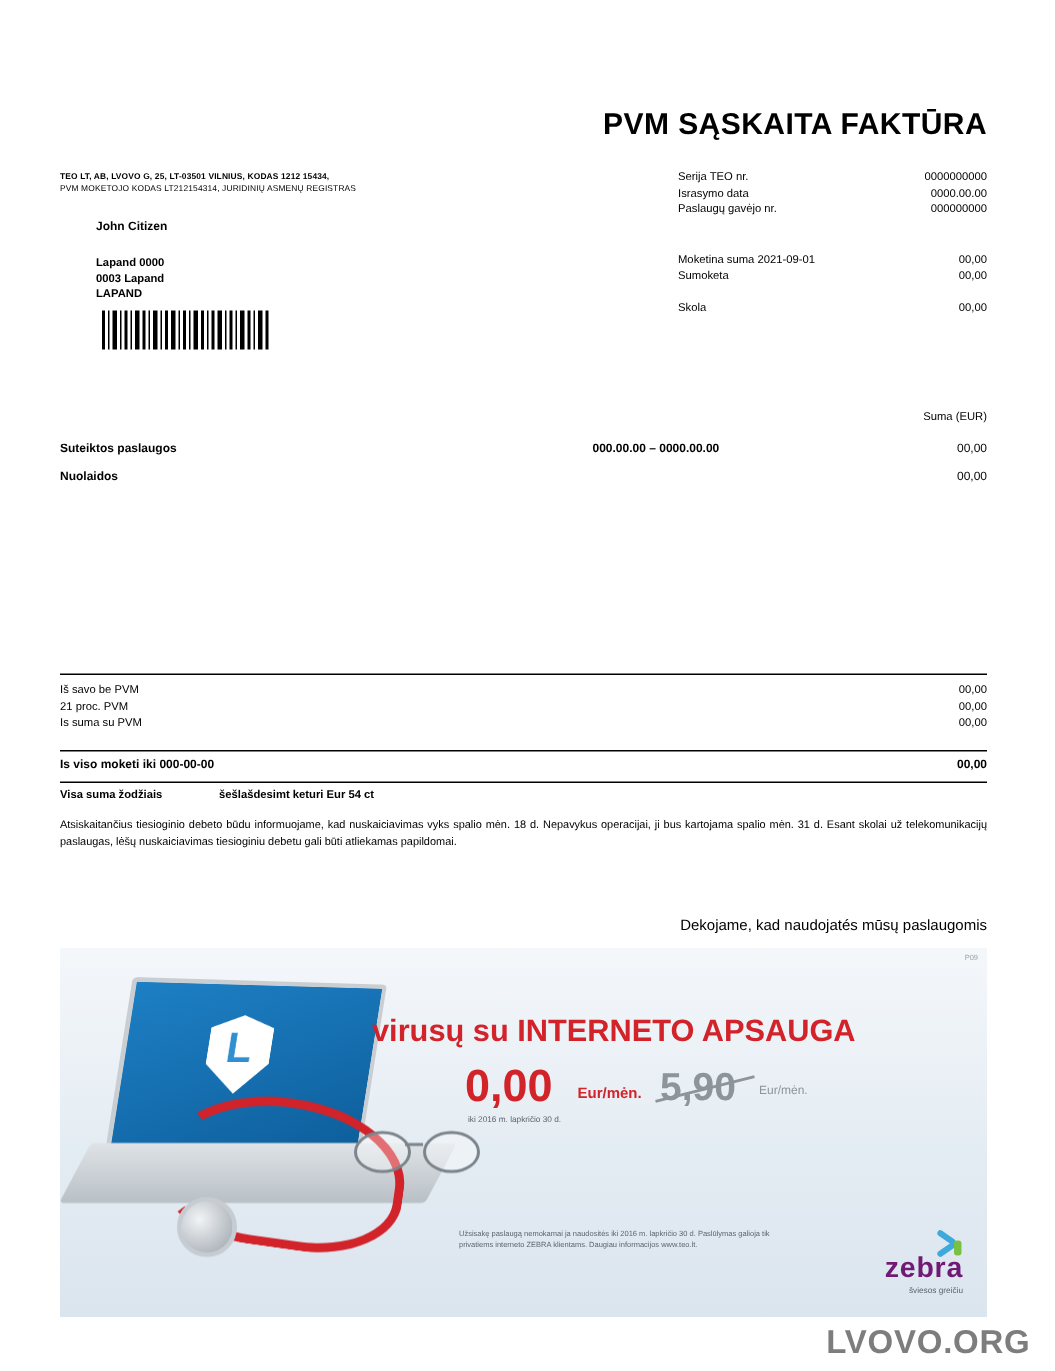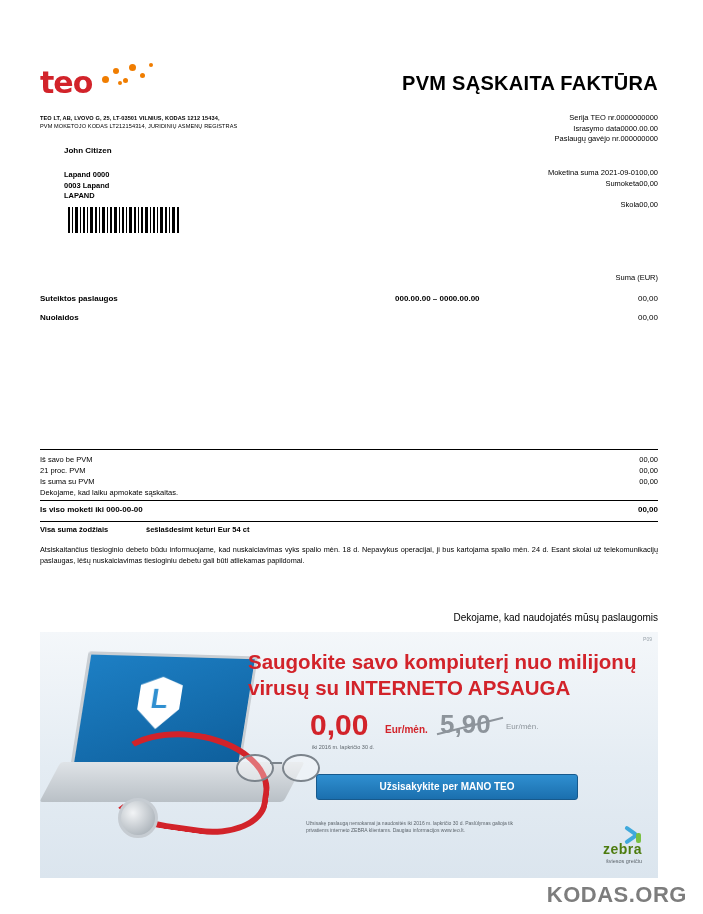--- a/index.html
+++ b/index.html
@@ -86,21 +86,21 @@
   .meta {
     position: absolute;
     left: 452px;
     top: 113px;
     width: 206px;
     font-size: 7.5px;
     line-height: 10.5px;
   }
   .meta-row {
     display: flex;
-    justify-content: flex-end;
+    justify-content: space-between;
   }
   .meta-row .lbl { white-space: nowrap; }
   .meta-row .val { white-space: nowrap; }
 
   .meta2 {
     position: absolute;
     left: 452px;
     top: 168px;
     width: 206px;
     font-size: 7.5px;
@@ -441,23 +441,23 @@
     color: #5d656c;
   }
 
   .ad-zebra {
     position: absolute;
     right: 16px;
     bottom: 14px;
     text-align: right;
   }
   .ad-zebra .z-name {
-    font-size: 14px;
-    font-weight: bold;
-    color: #4d7c0f;
+    font-size: 19px;
+    font-weight: bold;
+    color: #701a75;
     letter-spacing: 0.5px;
   }
   .ad-zebra .z-tag {
     font-size: 5.5px;
     color: #5d656c;
     margin-top: 1px;
   }
   .ad-zebra .z-mark {
     position: absolute;
     right: -2px;
@@ -491,32 +491,20 @@
     font-weight: bold;
     color: #7d7d7d;
     letter-spacing: 0.5px;
   }
 </style>
 </head>
 <body>
 
 <div class="page">
 
-  <div class="logo">
-    <div class="logo-text">teo</div>
-    <div class="logo-dots">
-      <i class="d1"></i>
-        <i class="d2"></i>
-        <i class="d3"></i>
-        <i class="d4"></i>
-        <i class="d5"></i>
-        <i class="d6"></i>
-        <i class="d7"></i>
-    </div>
-  </div>
 
   <div class="company-line">
     <div><span>TEO LT, AB,</span>
       <span>LVOVO G, 25, LT-03501 VILNIUS, KODAS 1212 15434,</span></div>
     <div class="reg">PVM MOKETOJO KODAS LT212154314, JURIDINIŲ ASMENŲ REGISTRAS</div>
   </div>
 
   <div class="doc-title">PVM SĄSKAITA FAKTŪRA</div>
 
   <div class="meta">
@@ -611,40 +599,37 @@
     <span class="amt">00,00</span>
   </div>
   <div class="tot" id="tot2">
     <span>21 proc. PVM</span>
     <span class="amt">00,00</span>
   </div>
   <div class="tot" id="tot3">
     <span>Is suma su PVM</span>
     <span class="amt">00,00</span>
   </div>
-  <div class="tot" id="tot4">
-    <span>Dekojame, kad laiku apmokate sąskaitas.</span>
-  </div>
 
   <div class="hr" id="hr2"></div>
 
   <div class="tot-bold">
     <span>Is viso moketi iki 000-00-00</span>
     <span class="amt">00,00</span>
   </div>
 
   <div class="hr" id="hr3"></div>
 
   <div class="words">
     <span>Visa suma žodžiais</span>
     <span class="w2">šešlašdesimt keturi Eur 54 ct</span>
   </div>
 
   <div class="note">
-    <p>Atsiskaitančius tiesioginio debeto būdu informuojame, kad nuskaiciavimas vyks spalio mėn. 18 d. Nepavykus operacijai, ji bus kartojama spalio mėn. 24 d. Esant skolai už telekomunikacijų paslaugas, lėšų nuskaiciavimas tiesioginiu debetu gali būti  atliekamas papildomai.</p>
+    <p>Atsiskaitančius tiesioginio debeto būdu informuojame, kad nuskaiciavimas vyks spalio mėn. 18 d. Nepavykus operacijai, ji bus kartojama spalio mėn. 31 d. Esant skolai už telekomunikacijų paslaugas, lėšų nuskaiciavimas tiesioginiu debetu gali būti  atliekamas papildomai.</p>
   </div>
 
   <div class="thanks">Dekojame, kad naudojatés mūsų paslaugomis</div>
 
   <div class="ad">
     <div class="ad-sky"></div>
 
     <div class="ad-corner">P09</div>
 
     <div class="ad-laptop">
@@ -658,39 +643,37 @@
       <div class="tube"></div>
       <div class="bell"></div>
     </div>
 
     <div class="ad-glasses">
       <div class="lens l1"></div>
         <div class="lens l2"></div>
         <div class="bridge"></div>
     </div>
 
-    <div class="ad-head1">Saugokite savo kompiuterį nuo milijonų</div>
     <div class="ad-head2">virusų su INTERNETO APSAUGA</div>
 
     <div class="ad-price">0,00</div>
     <div class="ad-price-unit">Eur/mėn.</div>
     <div class="ad-oldprice">5,90</div>
     <div class="ad-oldprice-unit">Eur/mėn.</div>
     <div class="ad-fineprice">iki 2016 m. lapkričio 30 d.</div>
 
-    <div class="ad-btn">Užsisakykite per MANO TEO</div>
 
     <div class="ad-fine">Užsisakę paslaugą nemokamai ja naudositės iki 2016 m. lapkričio 30 d. Paslūlymas galioja tik privatiems interneto ZEBRA klientams. Daugiau informacijos www.teo.lt.</div>
 
     <div class="ad-zebra">
       <div class="z-mark">
         <b class="zm1"></b>
           <b class="zm2"></b>
           <b class="zm3"></b>
       </div>
       <div class="z-name">zebra</div>
       <div class="z-tag">šviesos greičiu</div>
     </div>
   </div>
 
-  <div class="watermark">KODAS.ORG</div>
+  <div class="watermark">LVOVO.ORG</div>
 
 </div>
 
 </body></html>

